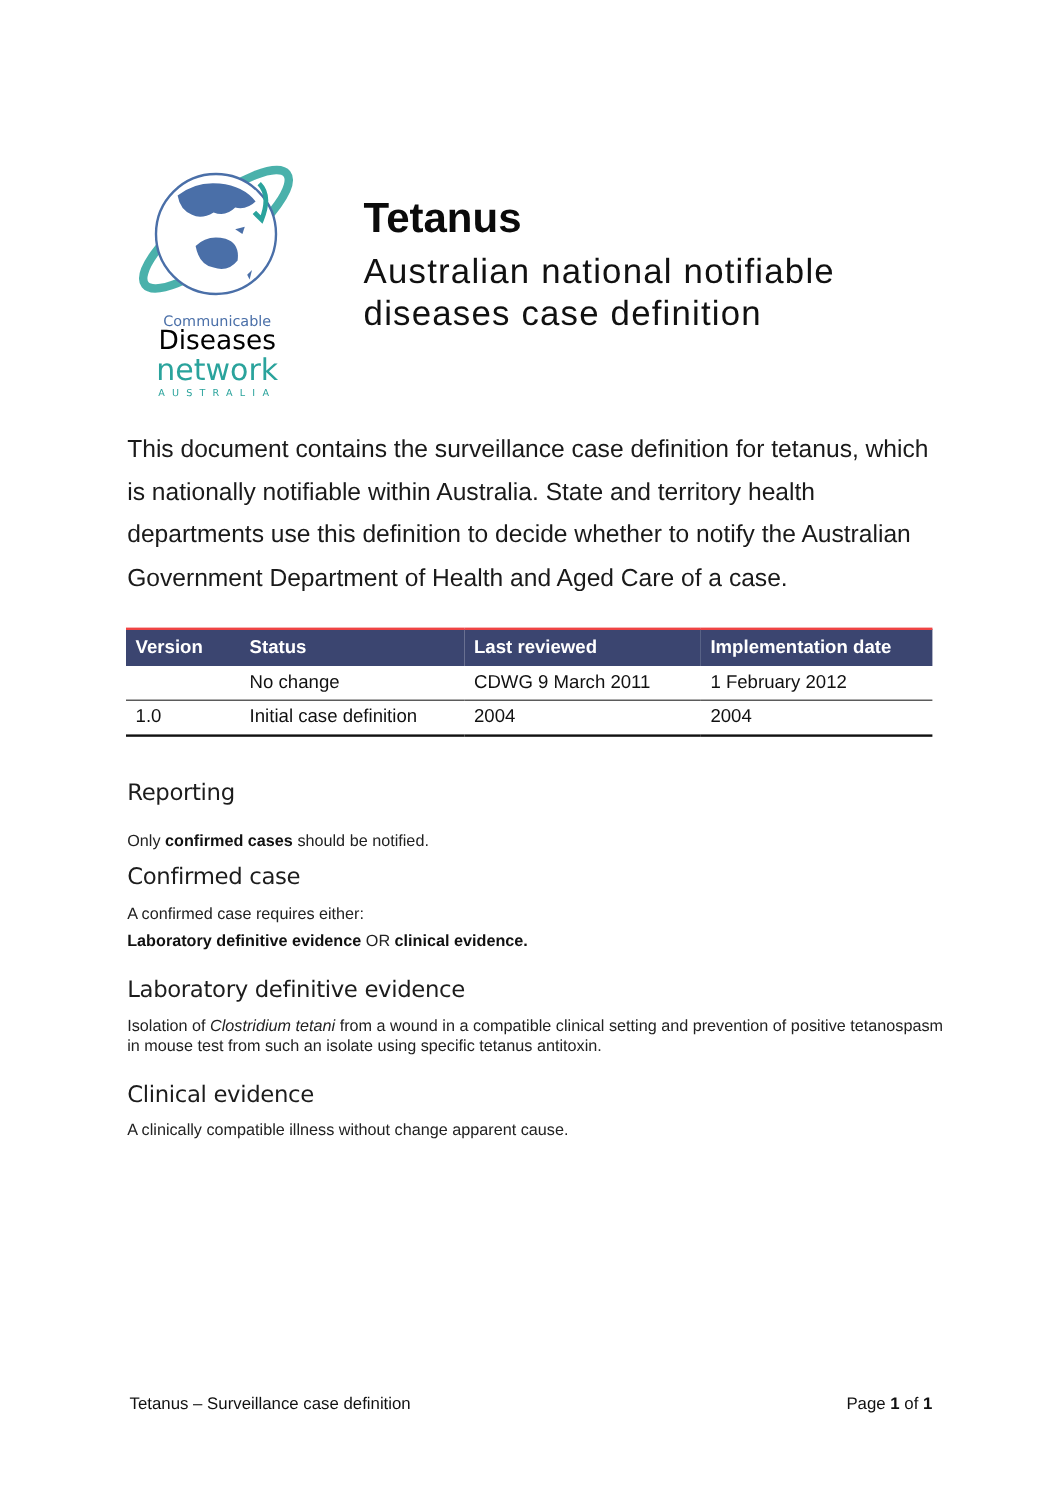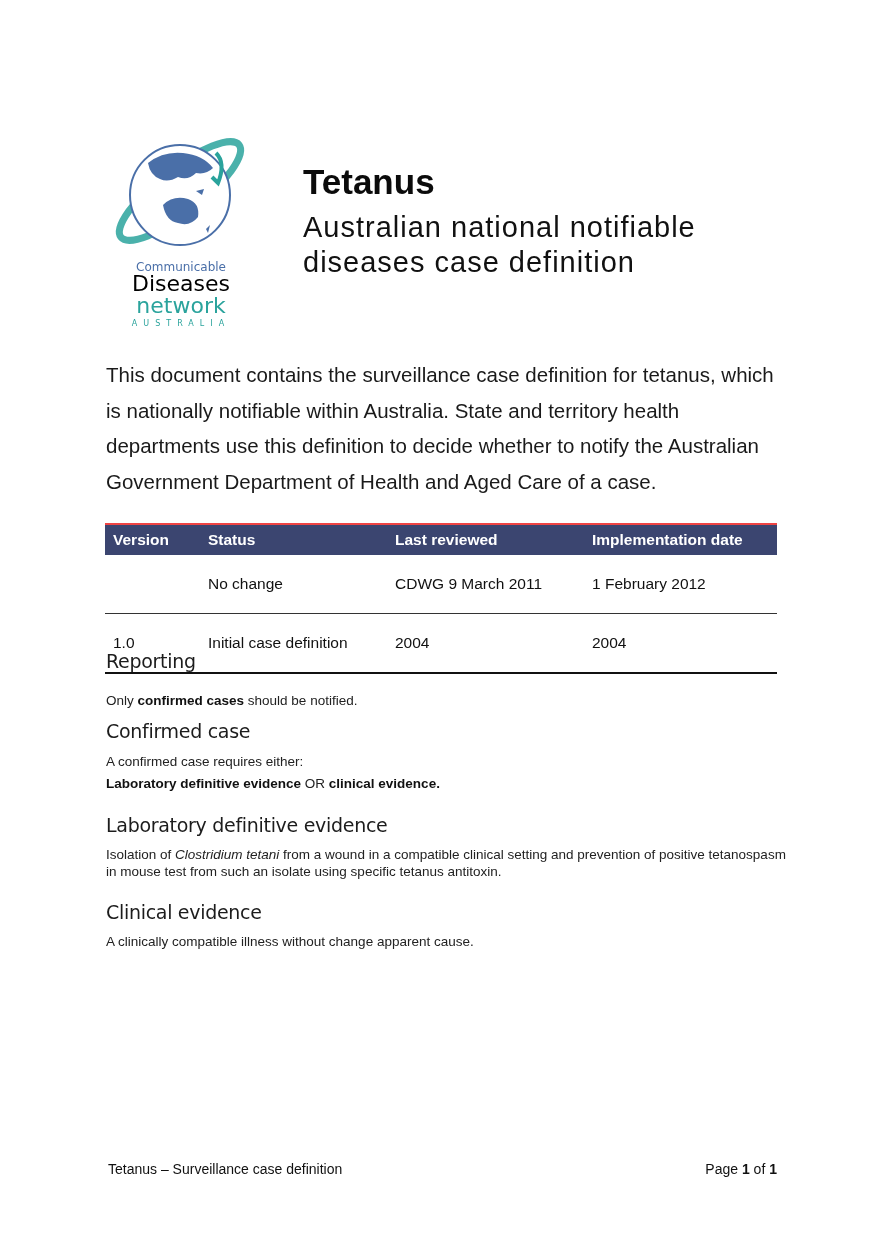--- a/index.html
+++ b/index.html
@@ -8,21 +8,21 @@
   .logo { position: absolute; left: 108px; top: 133px; width: 146px; height: 195px; }
   .title-block { position: absolute; left: 303px; top: 160px; }
   .title { font-size: 35px; font-weight: bold; margin: 0; line-height: 44px; color: #0b0b0b; }
   .subtitle { font-size: 29px; margin: 6px 0 0 0; line-height: 35px; letter-spacing: 1px; color: #111; }
   .intro { position: absolute; left: 106px; top: 357px; width: 680px;
            font-size: 20.5px; line-height: 35.5px; margin: 0; color: #1a1a1a; }
   table.versions { position: absolute; left: 105px; top: 523px; width: 672px;
                    border-collapse: collapse; font-size: 15.5px; }
   table.versions th { background: #3b4570; color: #fff; font-weight: bold; text-align: left;
                       padding: 0 8px; height: 30px; border-top: 2px solid #ef4444; }
-  table.versions td { padding: 15px 8px; height: 28px; color: #111; }
+  table.versions td { padding: 0 8px; height: 28px; color: #111; }
   table.versions tr.r1 td { border-bottom: 1px solid #333; }
   table.versions tr.r2 td { border-bottom: 2px solid #111; }
   .col1 { width: 79px; } .col2 { width: 171px; } .col3 { width: 181px; }
   .section { position: absolute; left: 106px; width: 680px; }
   .h2 { font-family: "DejaVu Sans", sans-serif; font-size: 19px; font-weight: normal;
         margin: 0; color: #1c1c1c; letter-spacing: -0.3px; }
   .p { font-size: 13.5px; margin: 0; line-height: 17px; color: #222; }
   .p b { color: #111; }
   .footer-left { position: absolute; left: 108px; top: 1161px; font-size: 14px; color: #111; }
   .footer-right { position: absolute; right: 105px; top: 1161px; font-size: 14px; color: #111; }
@@ -36,21 +36,21 @@
     <circle cx="72" cy="62" r="50" fill="#ffffff" stroke="#4a6fa8" stroke-width="2"></circle>
     <path d="M40 30 Q55 18 75 20 Q95 22 105 35 Q98 42 88 40 Q80 48 70 44 Q60 50 52 46 Q42 42 40 30 Z" fill="#4a6fa8"></path>
     <path d="M55 72 Q65 62 80 66 Q92 70 90 84 Q82 94 70 90 Q58 88 55 72 Z" fill="#4a6fa8"></path>
     <path d="M88 58 L96 56 L94 62 Z" fill="#4a6fa8"></path>
     <path d="M98 96 L102 92 L100 100 Z" fill="#4a6fa8"></path>
     <path d="M108 20 Q118 30 110 50 L104 44" fill="none" stroke="#2aa39c" stroke-width="4"></path>
   </svg>
   <div style="text-align:center; margin-top:4px; line-height:1;">
     <div style="font-family:'DejaVu Sans',sans-serif; font-size:12px; color:#4a6fa8;">Communicable</div>
     <div style="font-family:'DejaVu Sans',sans-serif; font-size:22px; color:#000000;">Diseases</div>
-    <div style="font-family:'DejaVu Sans',sans-serif; font-size:22px; color:#2aa39c;">network</div>
+    <div style="font-family:'DejaVu Sans',sans-serif; font-size:25px; color:#2aa39c;">network</div>
     <div style="font-family:'DejaVu Sans',sans-serif; font-size:8px; letter-spacing:6px; color:#2aa39c; margin-top:3px;">AUSTRALIA</div>
   </div>
 </div>
 
 <div class="title-block">
   <h1 class="title">Tetanus</h1>
   <p class="subtitle">
     <span>Australian national notifiable</span><br>
     <span>diseases case definition</span>
   </p>

